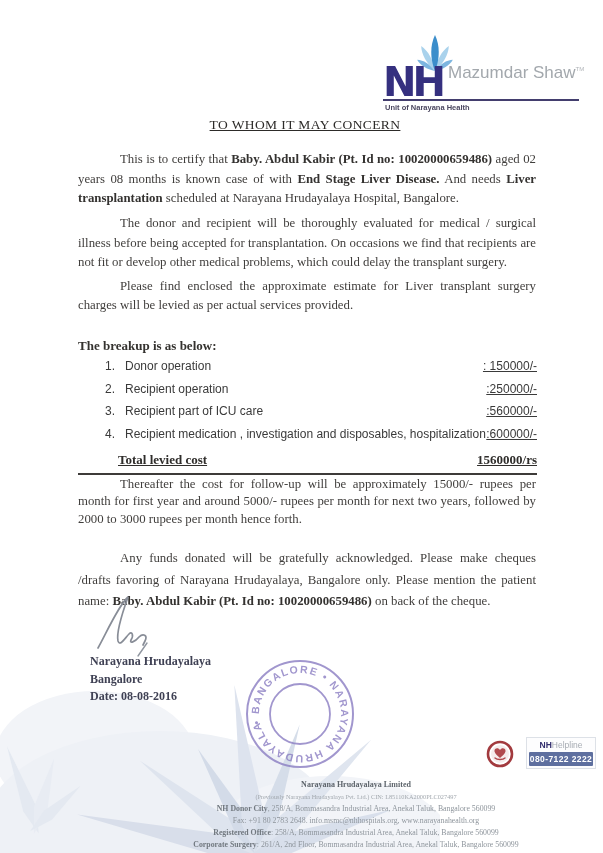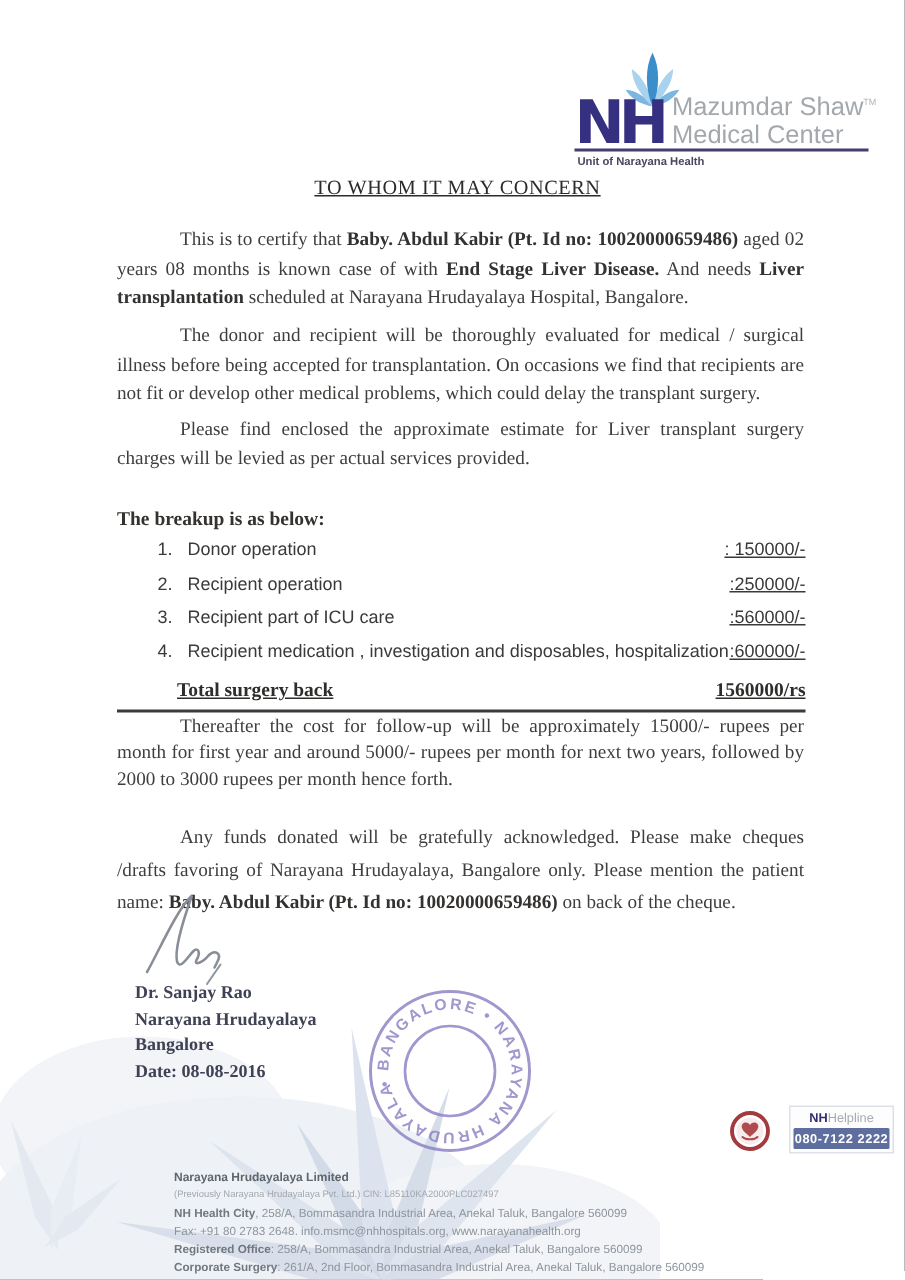--- a/index.html
+++ b/index.html
@@ -78,22 +78,22 @@
   .helpline-brandline { font-size:8.5px; line-height:10px; text-align:center; white-space:nowrap; }
   .helpline-nh { font-weight:bold; color:#322e6d; }
   .helpline-word { color:#a6abb2; }
   .helpline-phone {
     margin-top:2px; background:#5e6f9f; color:#fff; font-weight:bold;
     font-size:8.5px; line-height:14px; text-align:center; letter-spacing:.4px; border-radius:1px;
   }
 
   
   .footer {
-    position:absolute; right:7px; top:779px; width:480px; text-align:left; z-index:2;
-    font-family:Liberation Sans, sans-serif; color:#8e959c; line-height:12px; font-size:7.8px;
+    position:absolute; right:7px; top:779px; width:480px; text-align:center; z-index:2;
+    font-family:Liberation Serif, serif; color:#8e959c; line-height:12px; font-size:7.8px;
   }
   .f-company { font-size:8px; font-weight:bold; color:#5e656c; }
   .f-cin { font-size:6.3px; color:#a2a8ae; }
   .f-bold { font-weight:bold; color:#71787f; }
 </style>
 </head>
 <body>
 
 <div class="page">
 
@@ -123,21 +123,20 @@
         <path d="M0,0 C-4,-10 -4,-20 0,-27 C4,-20 4,-10 0,0 Z" transform="rotate(-58) scale(0.78)" fill="#7db6e0"></path>
         <path d="M0,0 C-4,-10 -4,-20 0,-27 C4,-20 4,-10 0,0 Z" transform="rotate(58) scale(0.78)" fill="#7db6e0"></path>
         <path d="M0,0 C-4,-11 -4,-22 0,-30 C4,-22 4,-11 0,0 Z" transform="rotate(-29) scale(0.95)" fill="#a9d2ec"></path>
         <path d="M0,0 C-4,-11 -4,-22 0,-30 C4,-22 4,-11 0,0 Z" transform="rotate(29) scale(0.95)" fill="#a9d2ec"></path>
         <path d="M0,0 C-5,-12 -5,-26 0,-36 C5,-26 5,-12 0,0 Z" fill="#3c8ecb"></path>
       </g>
     </svg>
     <div class="nh-word">NH</div>
     <div class="brand">
       <span>Mazumdar Shaw</span><sup>TM</sup><br>
-      <span>Medical Center</span>
     </div>
     <div class="lh-rule"></div>
     <div class="lh-unit">Unit of Narayana Health</div>
   </div>
 
   <div class="title">TO WHOM IT MAY CONCERN</div>
 
   <div class="para indent p-certify"><span>This is to certify that </span><span class="b">Baby. Abdul Kabir (Pt. Id no: 10020000659486)</span><span> aged 02 years 08 months is known case of with </span><span class="b">End Stage Liver Disease.</span><span> And needs </span><span class="b">Liver transplantation</span><span> scheduled at Narayana Hrudayalaya Hospital, Bangalore.</span></div>
 
   <div class="para indent p-donor">The donor and recipient will be thoroughly evaluated for medical / surgical illness before being accepted for transplantation. On occasions we find that recipients are not fit or develop other medical problems, which could delay the transplant surgery.</div>
@@ -163,35 +162,34 @@
       <span class="breakup-value">:560000/-</span>
     </div>
     <div class="breakup-row">
       <span class="breakup-num">4.</span>
       <span class="breakup-label">Recipient medication , investigation and disposables,  hospitalization</span>
       <span class="breakup-value">:600000/-</span>
     </div>
   </div>
 
   <div class="total-row">
-    <span class="total-label">Total surgery back</span>
+    <span class="total-label">Total levied cost</span>
     <span class="total-value">1560000/rs</span>
   </div>
 
   <div class="para indent p-followup">Thereafter the cost for follow-up will be approximately 15000/- rupees per month for first year and around 5000/- rupees per month for next two years, followed by 2000 to 3000 rupees per month hence forth.</div>
 
   <div class="para indent p-funds"><span>Any funds donated will be gratefully acknowledged. Please make cheques /drafts favoring of Narayana Hrudayalaya, Bangalore only. Please mention the patient name: </span><span class="b">Baby. Abdul Kabir (Pt. Id no: 10020000659486)</span><span> on back of the cheque.</span></div>
 
   <svg class="sig-scrawl" width="110" height="64" viewBox="0 0 110 64">
     <path d="M10,54 C18,40 30,12 40,3 C35,17 28,38 30,47 C32,53 37,44 41,40 C44,37 46,41 43,46 C41,50 47,48 51,43 C55,39 60,41 57,47 L55,51" fill="none" stroke="#888d97" stroke-width="1.7" stroke-linecap="round"></path>
     <path d="M50,62 L59,49" fill="none" stroke="#9096a0" stroke-width="1.4" stroke-linecap="round"></path>
   </svg>
 
   <div class="sig-block">
-    <div>Dr. Sanjay Rao</div>
     <div>Narayana Hrudayalaya</div>
     <div>Bangalore</div>
     <div>Date: 08-08-2016</div>
   </div>
 
   <svg class="stamp" width="114" height="116" viewBox="0 0 114 116">
     <circle cx="57" cy="58" r="53" fill="none" stroke="#8a7dc2" stroke-width="2"></circle>
     <circle cx="57" cy="58" r="30" fill="none" stroke="#8a7dc2" stroke-width="1.8"></circle>
     <defs>
       <path id="ringPath" d="M 16,58 A 41,41 0 1 1 98,58 A 41,41 0 1 1 16,58"></path>
@@ -213,19 +211,19 @@
   <div class="helpline">
     <div class="helpline-brandline">
       <span class="helpline-nh">NH</span><span class="helpline-word">Helpline</span>
     </div>
     <div class="helpline-phone">080-7122 2222</div>
   </div>
 
   <div class="footer">
     <div class="f-company">Narayana Hrudayalaya Limited</div>
     <div class="f-cin">(Previously Narayana Hrudayalaya Pvt. Ltd.) CIN: L85110KA2000PLC027497</div>
-    <div><span class="f-bold">NH Health City</span><span>, 258/A, Bommasandra Industrial Area, Anekal Taluk, Bangalore 560099</span></div>
+    <div><span class="f-bold">NH Donor City</span><span>, 258/A, Bommasandra Industrial Area, Anekal Taluk, Bangalore 560099</span></div>
     <div>Fax: +91 80 2783 2648. info.msmc@nhhospitals.org, www.narayanahealth.org</div>
     <div><span class="f-bold">Registered Office</span><span>: 258/A, Bommasandra Industrial Area, Anekal Taluk, Bangalore 560099</span></div>
     <div><span class="f-bold">Corporate Surgery</span><span>: 261/A, 2nd Floor, Bommasandra Industrial Area, Anekal Taluk, Bangalore 560099</span></div>
   </div>
 
 </div>
 
 </body></html>

